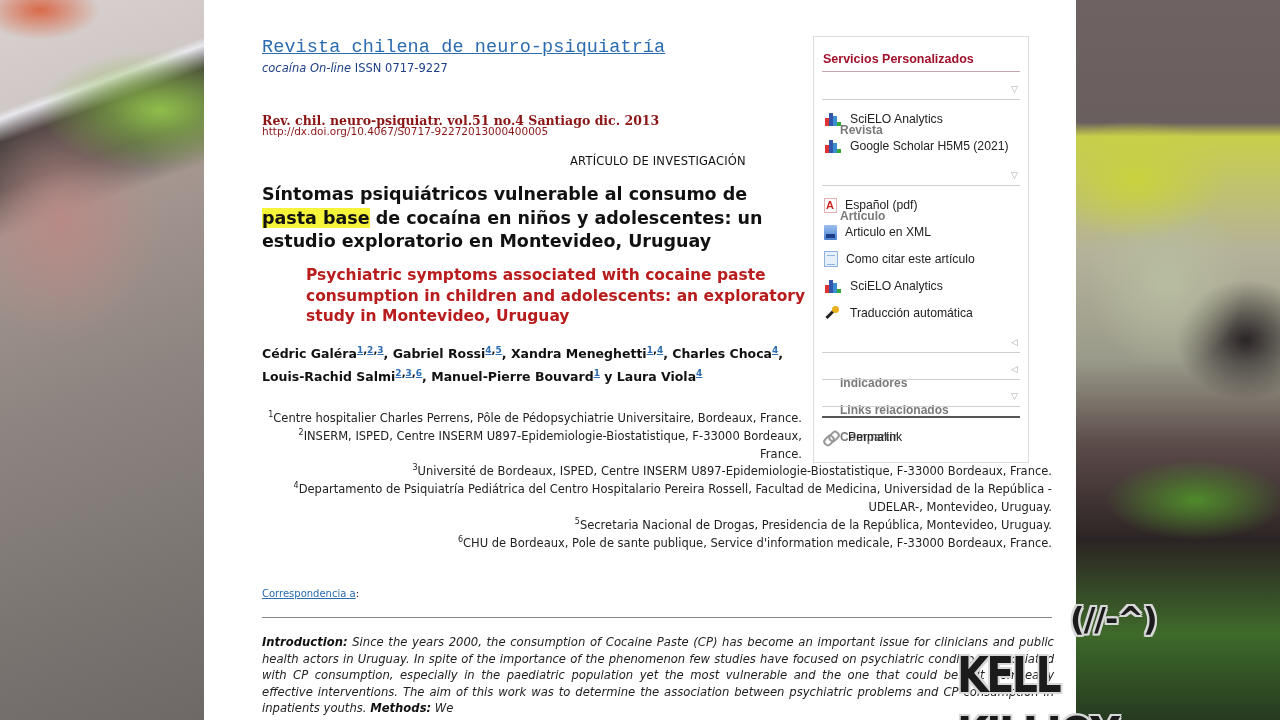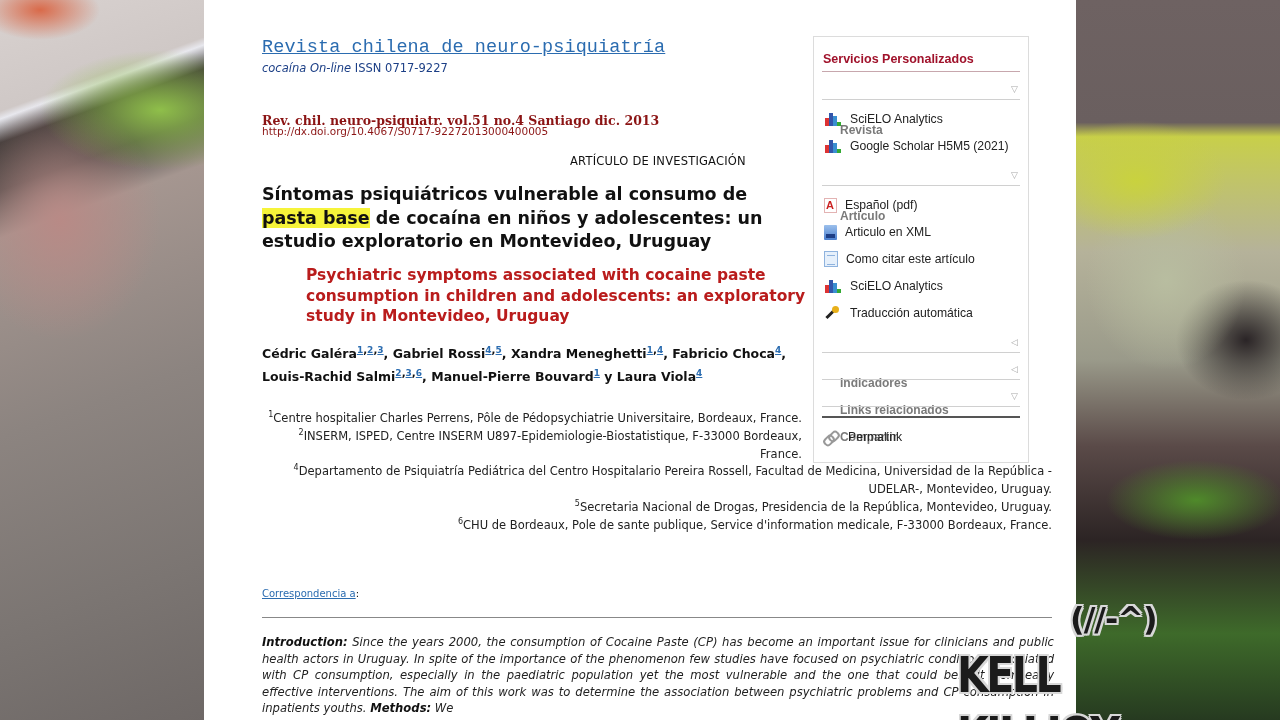--- a/index.html
+++ b/index.html
@@ -169,30 +169,31 @@
   <div class="article-type">ARTÍCULO DE INVESTIGACIÓN</div>
 
   <h1 class="title-es"><span>Síntomas psiquiátricos vulnerable al consumo de </span><span class="hl">pasta base</span><span> de cocaína en niños y adolescentes: un estudio exploratorio en Montevideo, Uruguay</span></h1>
 
   <h2 class="title-en">Psychiatric symptoms associated with cocaine paste consumption in children and adolescents: an exploratory study in Montevideo, Uruguay</h2>
 
   <div class="authors">
     <span>Cédric Galéra</span><sup><a>1</a>,<a>2</a>,<a>3</a></sup>,
     <span>Gabriel Rossi</span><sup><a>4</a>,<a>5</a></sup>,
     <span>Xandra Meneghetti</span><sup><a>1</a>,<a>4</a></sup>,
-    <span>Fabricio Choca</span><sup><a>4</a></sup>,
+    <span>Charles Choca</span><sup><a>4</a></sup>,
     <span>Louis-Rachid Salmi</span><sup><a>2</a>,<a>3</a>,<a>6</a></sup>,
     <span>Manuel-Pierre Bouvard</span><sup><a>1</a></sup>
     <span>y</span>
     <span>Laura Viola</span><sup><a>4</a></sup>
   </div>
 
   <div class="aff-block">
     <div class="aff aff-narrow"><sup>1</sup><span>Centre hospitalier Charles Perrens, Pôle de Pédopsychiatrie Universitaire, Bordeaux, France.</span></div>
     <div class="aff aff-narrow"><sup>2</sup><span>INSERM, ISPED, Centre INSERM U897-Epidemiologie-Biostatistique, F-33000 Bordeaux, France.</span></div>
+    <div class="aff"><sup>3</sup><span>Université de Bordeaux, ISPED, Centre INSERM U897-Epidemiologie-Biostatistique, F-33000 Bordeaux, France.</span></div>
     <div class="aff"><sup>4</sup><span>Departamento de Psiquiatría Pediátrica del Centro Hospitalario Pereira Rossell, Facultad de Medicina, Universidad de la República -UDELAR-, Montevideo, Uruguay.</span></div>
     <div class="aff"><sup>5</sup><span>Secretaria Nacional de Drogas, Presidencia de la República, Montevideo, Uruguay.</span></div>
     <div class="aff"><sup>6</sup><span>CHU de Bordeaux, Pole de sante publique, Service d'information medicale, F-33000 Bordeaux, France.</span></div>
   </div>
 
   <div class="correspondencia">
     <a>Correspondencia a</a><span>:</span>
   </div>
 
   <div class="rule"></div>

